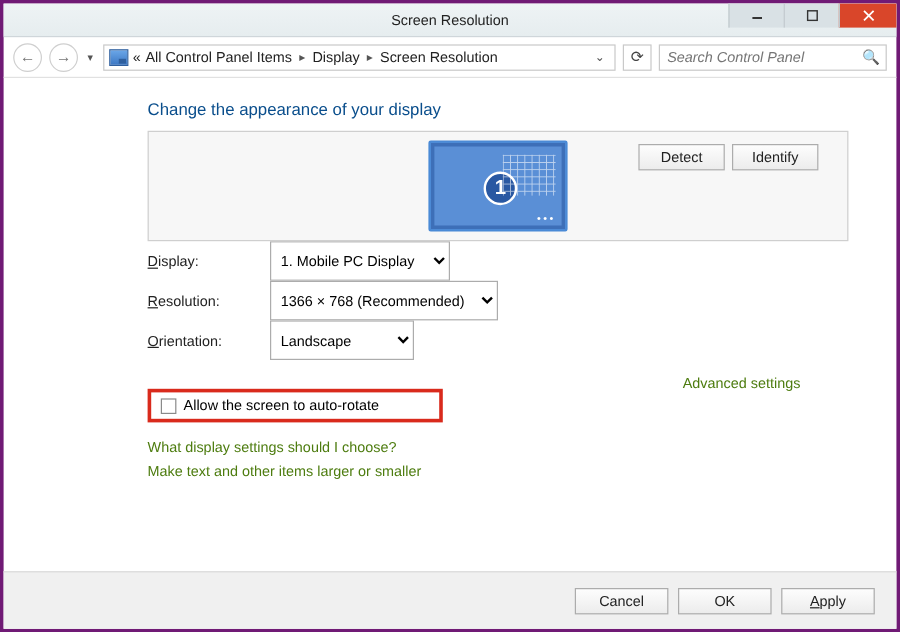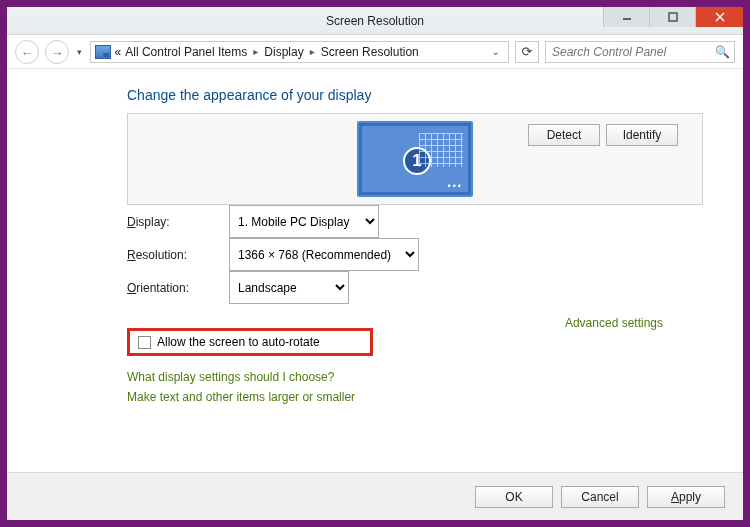--- a/index.html
+++ b/index.html
@@ -10,21 +10,21 @@
     background: #777;
     width: 750px;
     height: 527px;
     overflow: hidden;
   }
   .window {
     position: relative;
     width: 750px;
     height: 527px;
     background: #fff;
-    border: 7px solid #701a75;
+    border: 3px solid #701a75;
   }
   
   .titlebar {
     height: 28px;
     background: linear-gradient(#eef3f5,#e6edef);
     border-bottom: 1px solid #cfd6da;
     display: flex;
     align-items: center;
     position: relative;
   }
@@ -353,18 +353,18 @@
       <div style="margin:6px 0">
         <span class="link">What display settings should I choose?</span>
       </div>
       <div style="margin:6px 0">
         <span class="link">Make text and other items larger or smaller</span>
       </div>
     </div>
   </div>
 
   <div class="footer">
+    <div class="btn btn-lg">Cancel</div>
     <div class="btn btn-lg">OK</div>
-    <div class="btn btn-lg">Cancel</div>
     <div class="btn btn-lg"><span style="text-decoration:underline">A</span>pply</div>
   </div>
 
 </div>
 
 </body></html>

